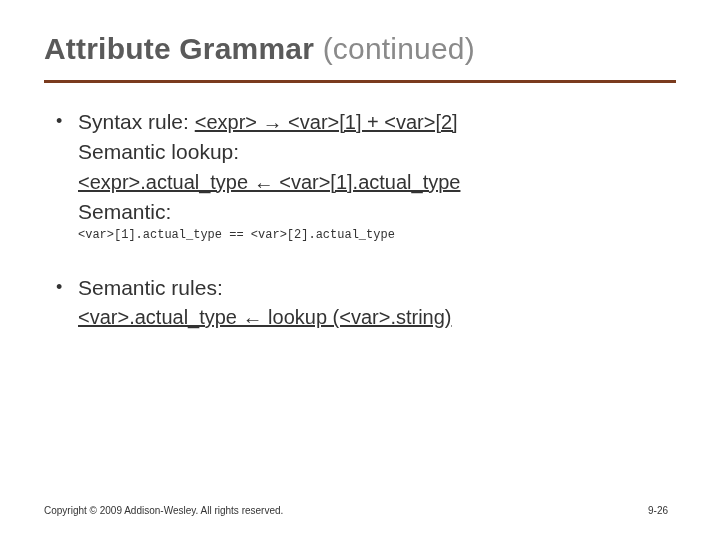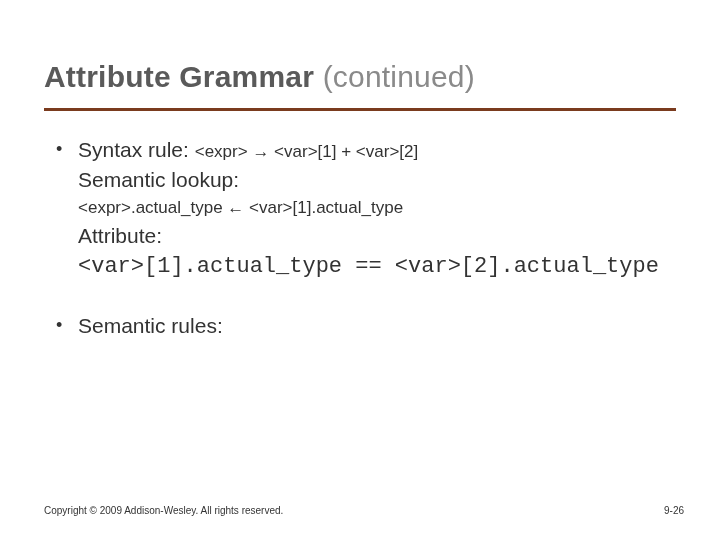--- a/index.html
+++ b/index.html
@@ -9,21 +9,20 @@
     height: 540px;
     background: #ffffff;
     font-family: "Lucida Sans", "Lucida Sans Unicode", "Trebuchet MS", Verdana, sans-serif;
     color: #333333;
     position: relative;
     overflow: hidden;
   }
   .slide {
     box-sizing: border-box;
     padding: 32px 44px 0 44px;
-    margin-top: 28px;
   }
   .title {
     font-size: 30px;
     font-weight: 600;
     color: #5a5a5a;
     margin: 0 0 14px 0;
     letter-spacing: 0.2px;
   }
   .title .sub {
     font-weight: 400;
@@ -53,35 +52,36 @@
     font-size: 18px;
     line-height: 28px;
   }
   .line {
     font-size: 21px;
     line-height: 1.45;
     color: #333;
   }
   .mono {
     font-family: "Courier New", Courier, monospace;
-    font-size: 17px;
+    font-size: 20px;
+    text-decoration: underline;
   }
   .mono-small {
     font-family: "Courier New", Courier, monospace;
-    font-size: 22px;
+    font-size: 12px;
     line-height: 1.45;
     color: #333;
   }
   .arrow {
     font-family: "Lucida Sans Unicode", "Arial Unicode MS", sans-serif;
   }
   .footer {
     position: absolute;
     left: 44px;
-    right: 36px;
+    right: 52px;
     bottom: 24px;
     display: flex;
     justify-content: space-between;
     align-items: flex-end;
     font-size: 10px;
     color: #333;
   }
 </style>
 </head>
 <body>
@@ -95,26 +95,27 @@
   <div class="rule"></div>
 
   <ul class="top">
 
     <li>
       <div class="line">
         <span>Syntax rule: </span><span class="mono arrow">&lt;expr&gt; → &lt;var&gt;[1] + &lt;var&gt;[2]</span>
       </div>
       <div class="line">Semantic lookup:</div>
       <div class="line mono arrow">&lt;expr&gt;.actual_type ← &lt;var&gt;[1].actual_type</div>
-      <div class="line">Attribute:</div>
+      <div class="line">Semantic:</div>
       <div class="mono-small">&lt;var&gt;[1].actual_type == &lt;var&gt;[2].actual_type</div>
     </li>
 
     <li>
       <div class="line">Semantic rules:</div>
+      <div class="line mono arrow">&lt;var&gt;.actual_type ← lookup (&lt;var&gt;.string)</div>
     </li>
 
   </ul>
 
 </div>
 
 <div class="footer">
   <span>Copyright © 2009 Addison-Wesley. All rights reserved.</span>
   <span>9-26</span>
 </div>

